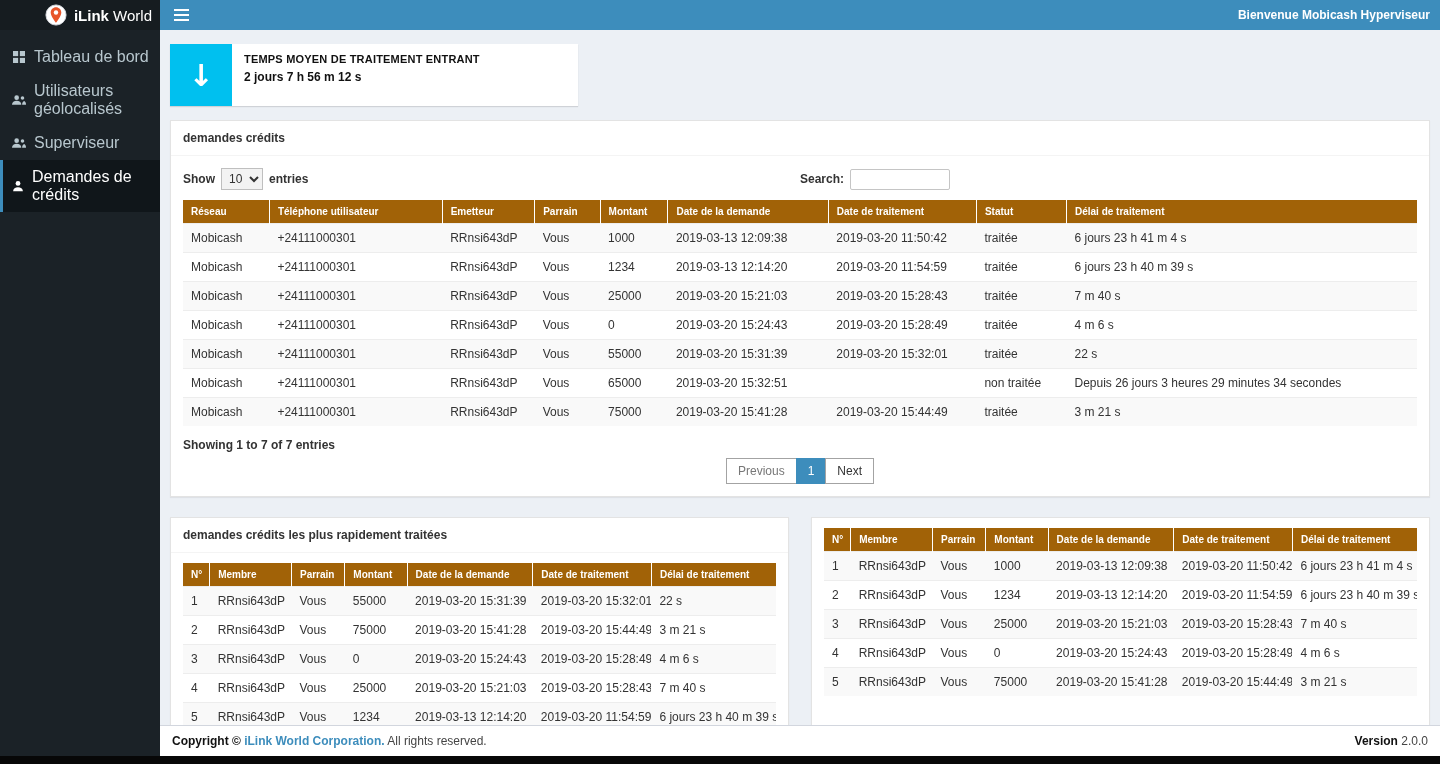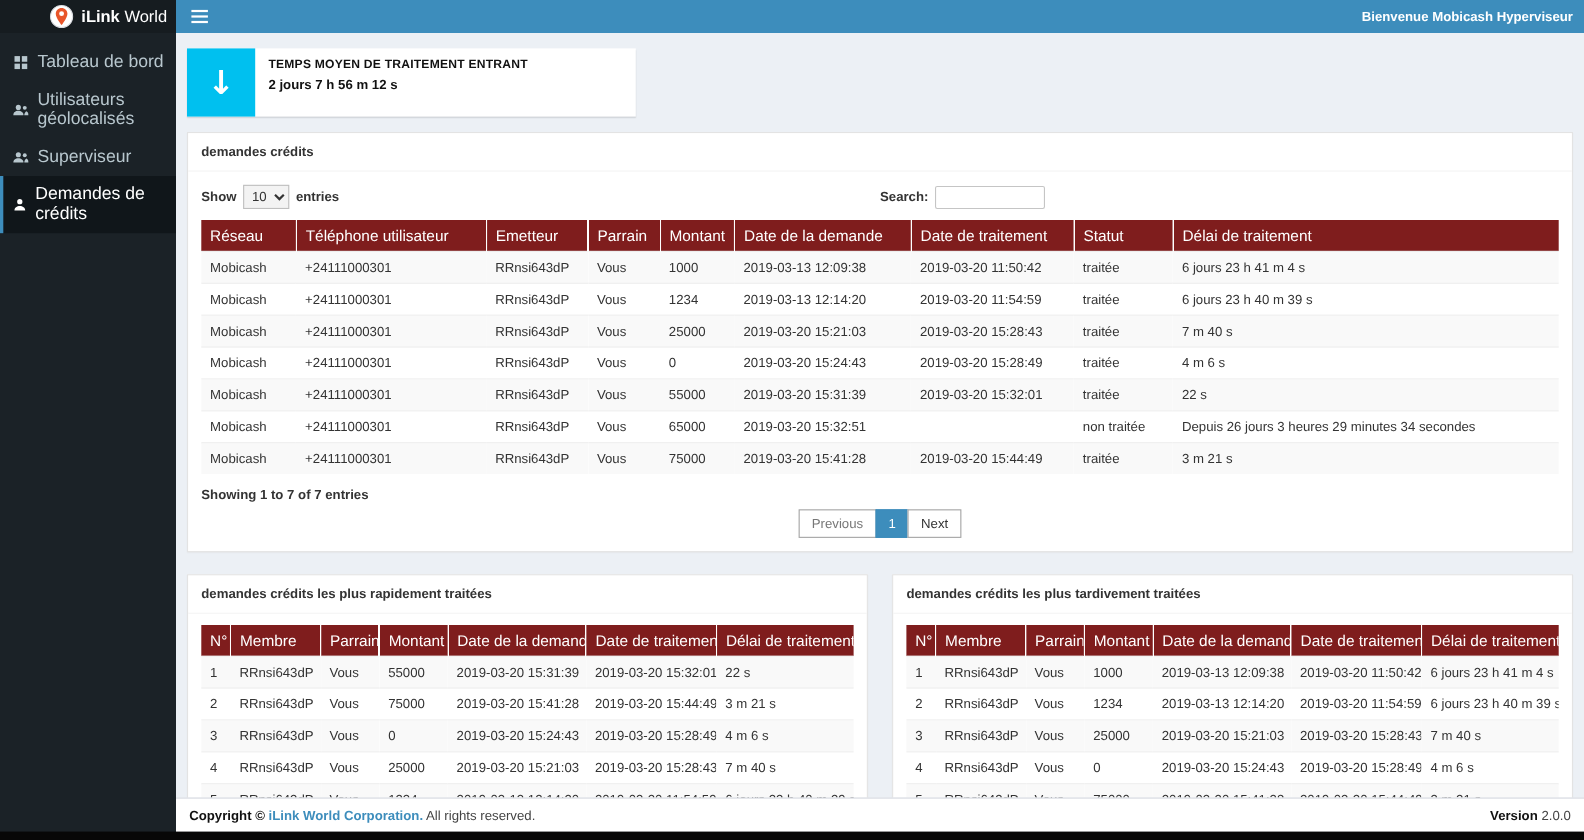--- a/index.html
+++ b/index.html
@@ -58,22 +58,22 @@
   .box-body { padding: 10px 12px 12px 12px; }
 
   .dt-controls { display: flex; align-items: center; font-size: 12px; font-weight: 700; color: #333; margin: 2px 0 10px 0; }
   .dt-left { width: 50%; display: flex; align-items: center; gap: 6px; }
   .dt-right { width: 50%; display: flex; align-items: center; gap: 6px; }
   .dt-select { font-size: 12px; padding: 2px 3px; border: 1px solid #bfbfbf; background: #f3f3f3; color: #333; }
   .dt-search-input { width: 100px; height: 21px; border: 1px solid #c5c5c5; border-radius: 2px; padding: 0 5px; font-size: 12px; }
 
   table.grid { width: 100%; border-collapse: collapse; font-size: 12px; table-layout: fixed; }
   table.grid th {
-    background: #7f1d1d; color: #fff; font-weight: 400; text-align: left;
-    padding: 6px 8px; font-size: 14px; border-right: 1px solid rgba(255,255,255,.28);
+    background: #a16207; color: #fff; font-weight: 700; text-align: left;
+    padding: 6px 8px; font-size: 10px; border-right: 1px solid rgba(255,255,255,.28);
     cursor: pointer; overflow: hidden; white-space: nowrap;
   }
   table.grid th:last-child { border-right: none; }
   table.grid td { padding: 7px 8px; border-top: 1px solid #ededed; color: #333; overflow: hidden; white-space: nowrap; }
   table.grid tbody tr:nth-child(odd) { background: #f9f9f9; }
   table.grid tbody tr:nth-child(even) { background: #fff; }
 
   .main-table th:nth-child(1), .main-table td:nth-child(1) { width: 7%; }
   .main-table th:nth-child(2), .main-table td:nth-child(2) { width: 14%; }
   .main-table th:nth-child(3), .main-table td:nth-child(3) { width: 7.5%; }
@@ -372,21 +372,20 @@
                 <td>1234</td>
                 <td>2019-03-13 12:14:20</td>
                 <td>2019-03-20 11:54:59</td>
                 <td>6 jours 23 h 40 m 39 s</td>
               </tr>
             </tbody>
         </table>
       </div>
     </section>
     <section class="box">
-      <div class="box-header">demandes crédits les plus tardivement traitées</div>
       <div class="box-body">
         <table class="grid small-table">
           <thead>
             <tr>
                 <th>N°</th>
                 <th>Membre</th>
                 <th>Parrain</th>
                 <th>Montant</th>
                 <th>Date de la demande</th>
                 <th>Date de traitement</th>

